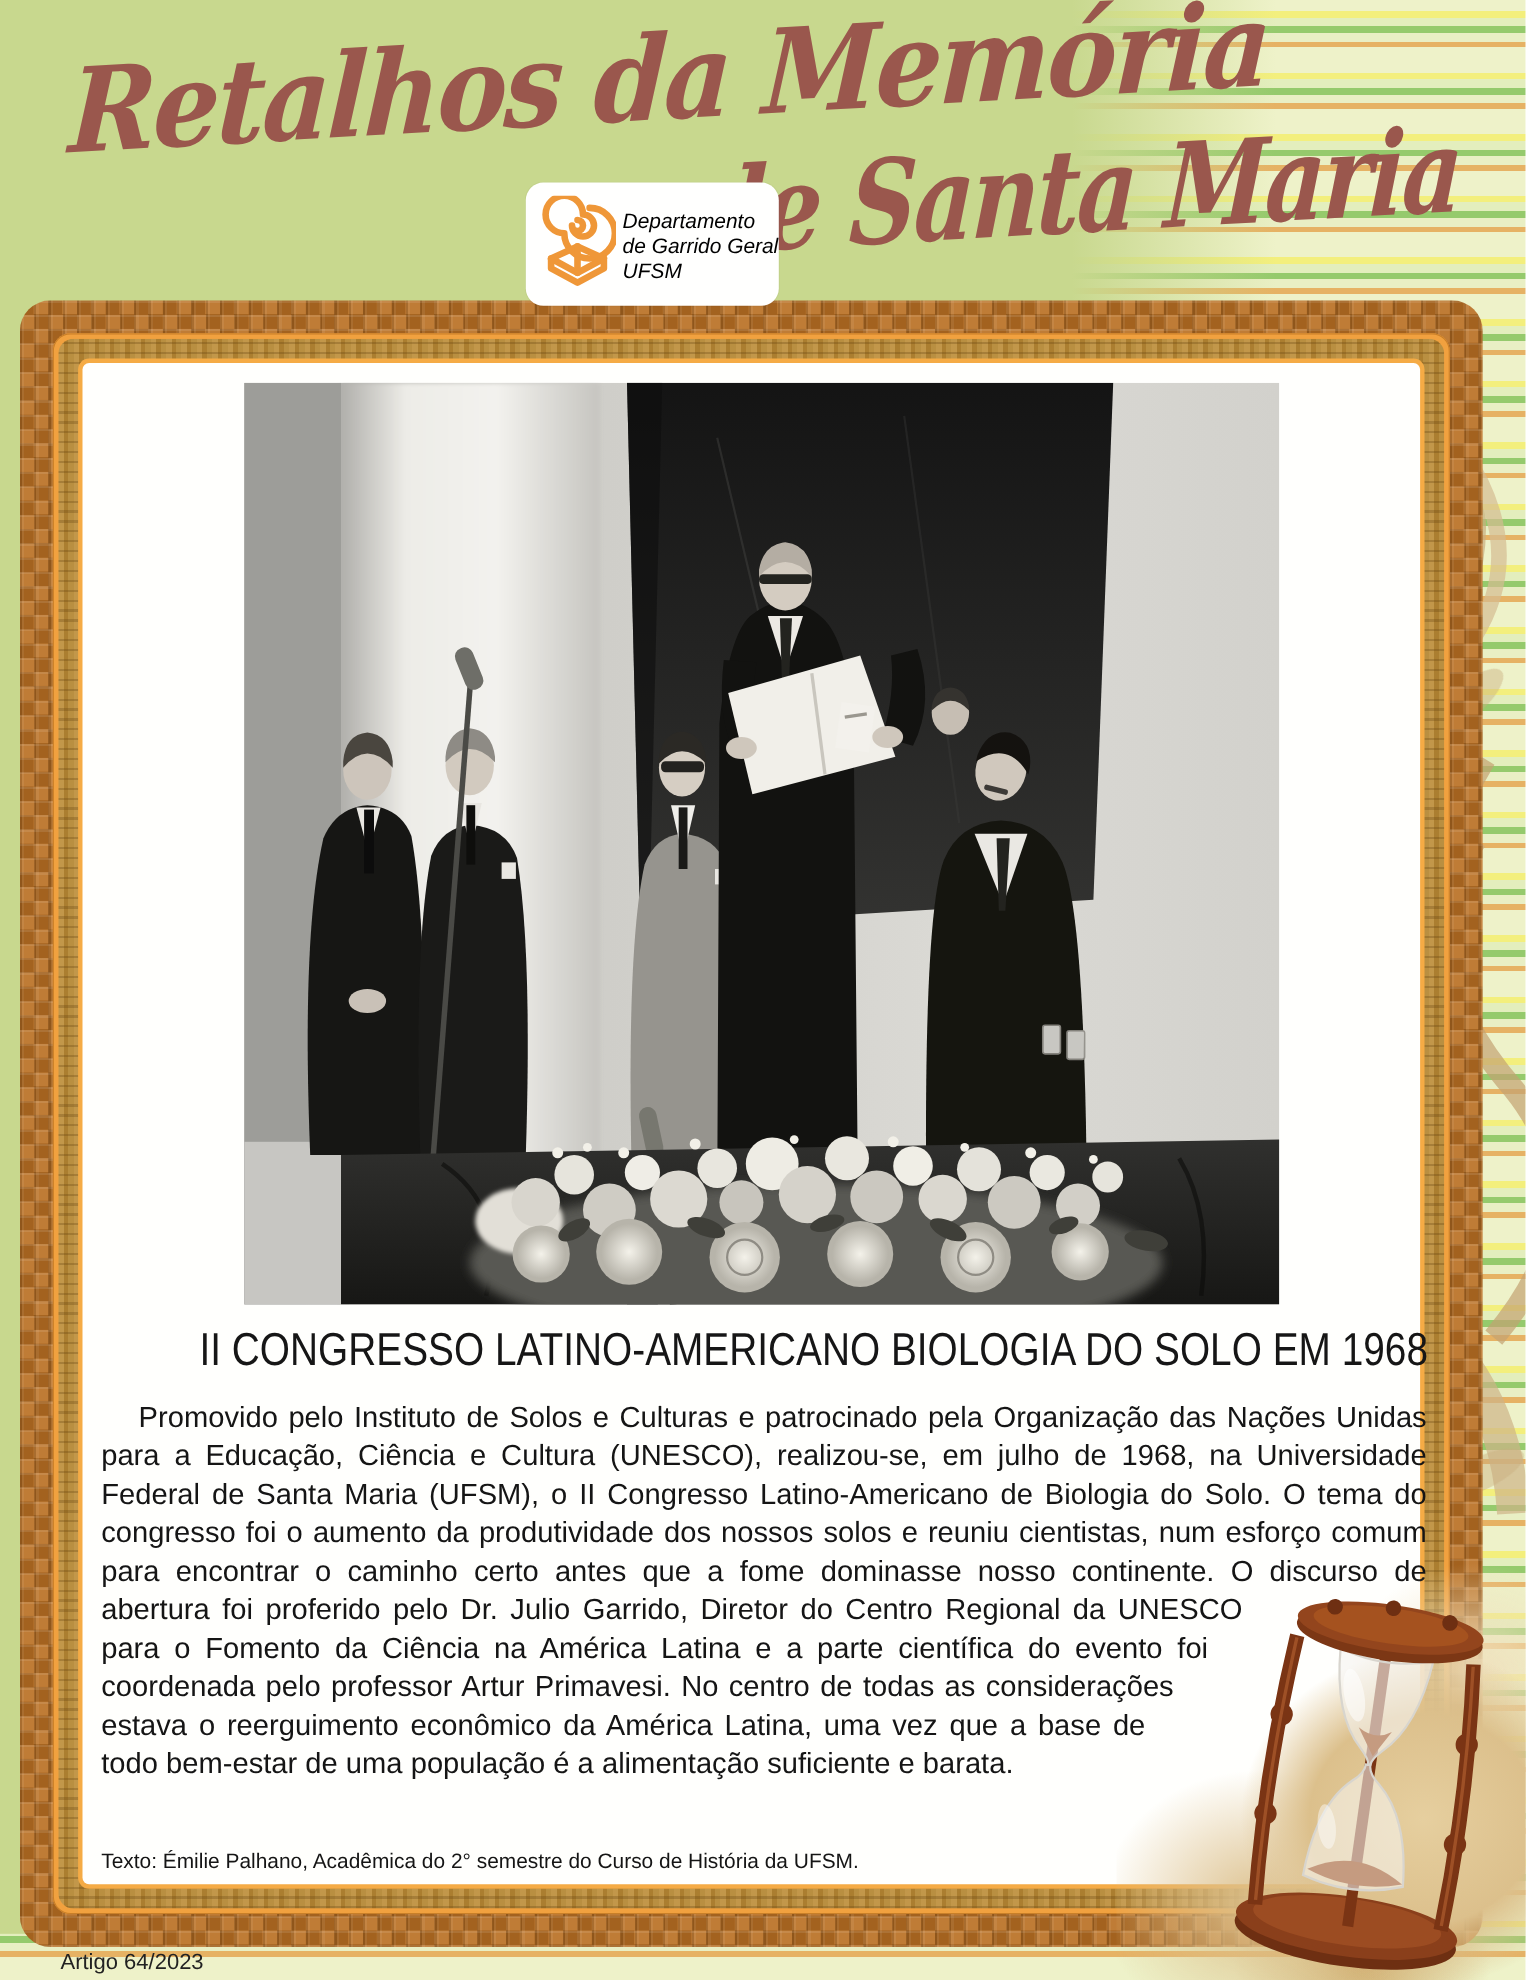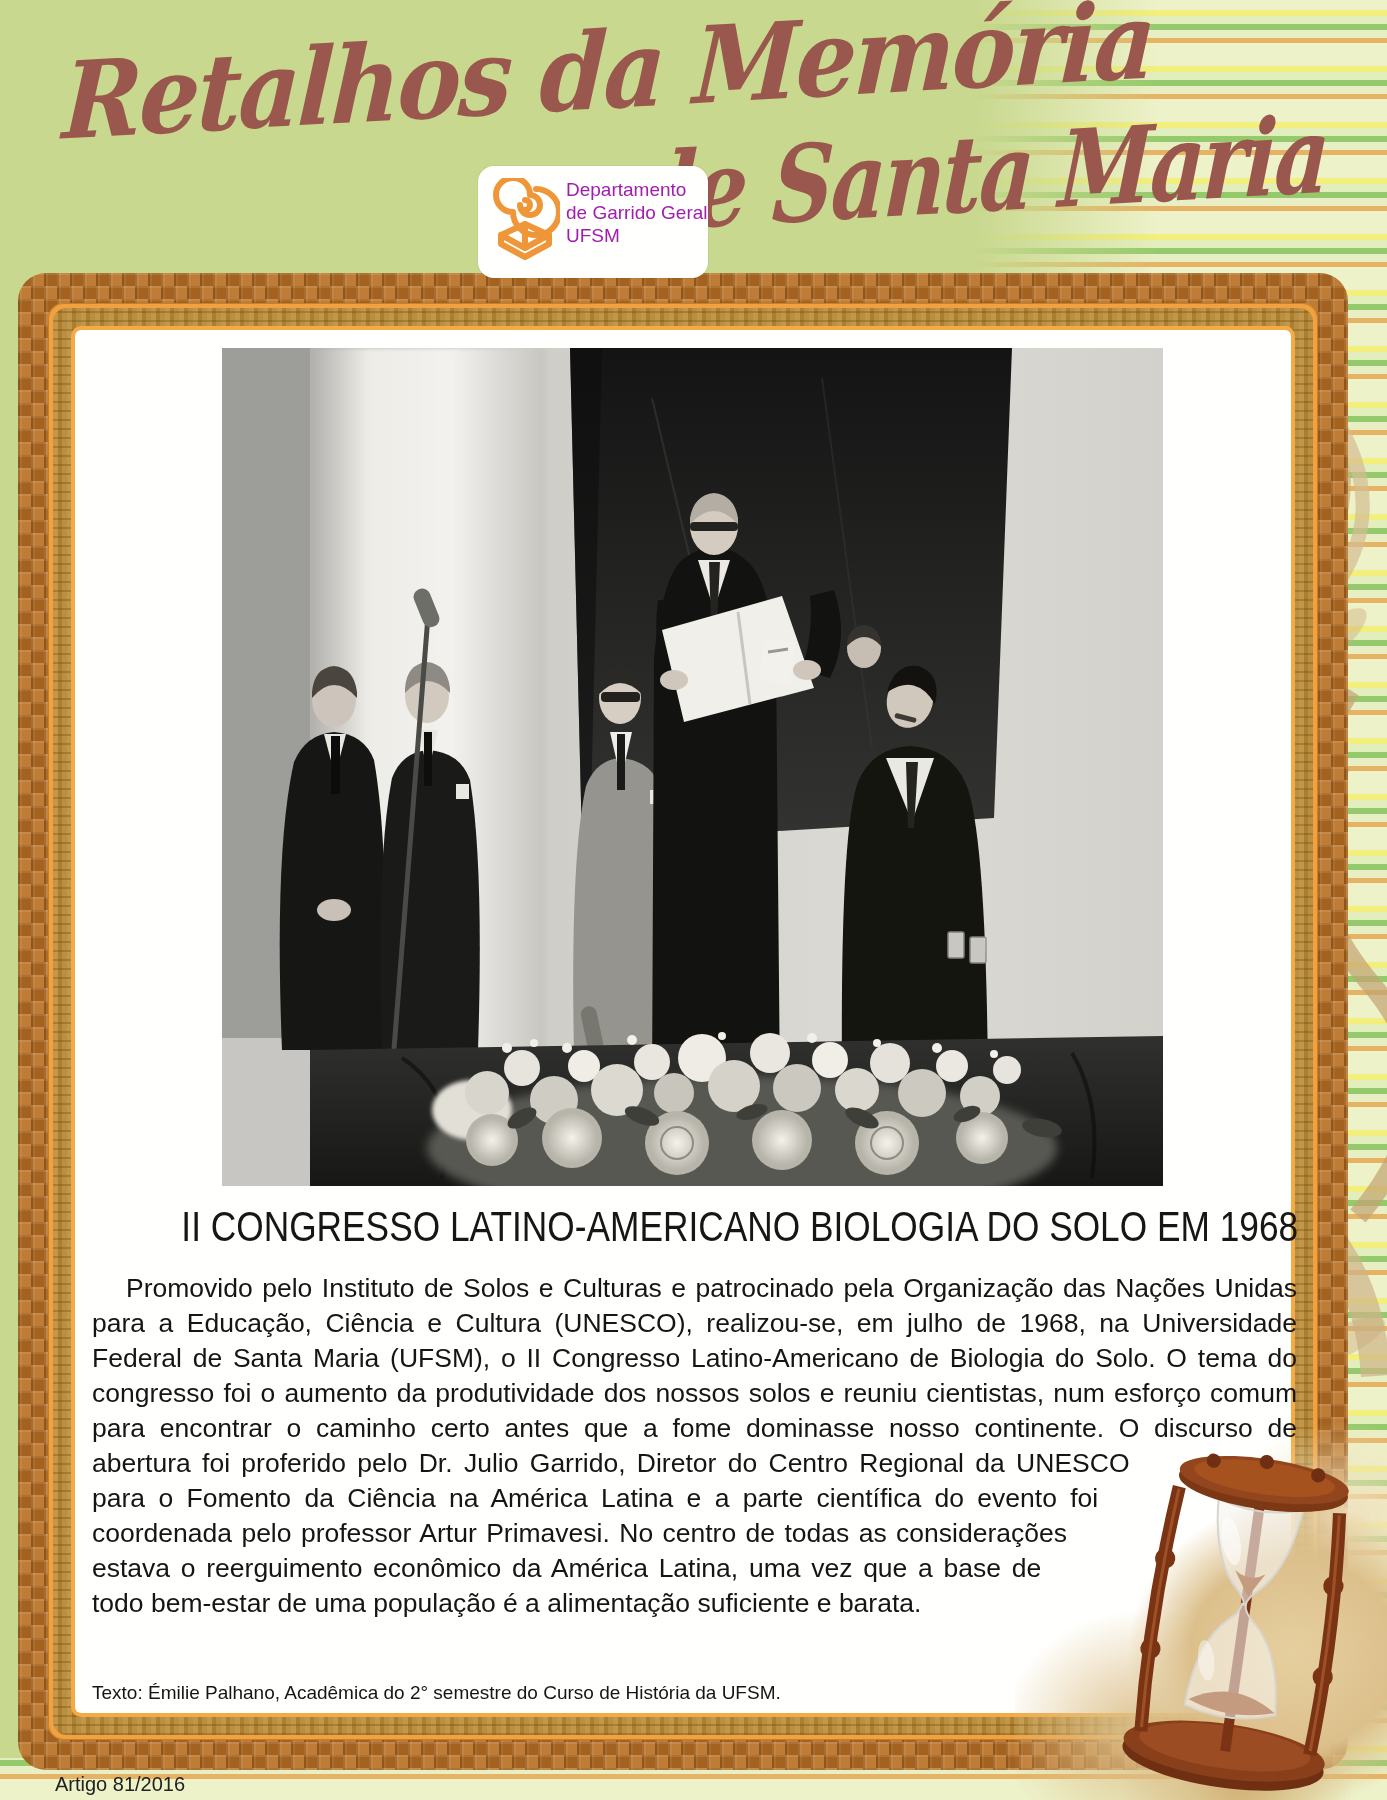--- a/index.html
+++ b/index.html
@@ -11,21 +11,21 @@
   .flourish{position:absolute;left:1120px;top:260px;width:267px;height:1230px;z-index:1;}
   
   .script{position:absolute;z-index:3;color:#9a574d;font-family:"DejaVu Serif",serif;
     font-style:italic;font-weight:bold;white-space:nowrap;letter-spacing:-3px;line-height:1;}
   .script1{left:66px;top:48px;font-size:106px;transform:rotate(-3.2deg) skewX(-6deg) scaleX(.9);transform-origin:left top;}
   .script2{left:640px;top:140px;font-size:106px;transform:rotate(-3.2deg) skewX(-6deg) scaleX(.8);transform-origin:left top;}
   
   .logo{position:absolute;left:478px;top:166px;width:230px;height:112px;z-index:4;
     background:#fffffe;border-radius:16px;box-shadow:0 0 0 1px rgba(0,0,0,.03);}
   .logo svg{position:absolute;left:12px;top:12px;}
-  .logotext{position:absolute;left:88px;top:12px;font-size:19px;line-height:23px;color:#a21caf;}
+  .logotext{position:absolute;left:88px;top:24px;font-size:19px;line-height:23px;color:#000000;font-style:italic;}
   
   .frame{position:absolute;left:18px;top:273px;width:1330px;height:1497px;z-index:2;border-radius:28px;
     background:
       repeating-linear-gradient(0deg,rgba(255,255,255,.10) 0 2px,rgba(0,0,0,0) 2px 13px),
       repeating-linear-gradient(90deg,rgba(0,0,0,.12) 0 2px,rgba(255,255,255,.07) 2px 4px,rgba(0,0,0,0) 4px 13px),
       repeating-conic-gradient(#bf7c36 0% 25%,#a3621f 25% 50%) 0 0 / 26px 26px;}
   .f-orange-outer{position:absolute;inset:30px;border-radius:16px;background:#f1a13f;
     box-shadow:inset 0 0 0 1px #c97f28;}
   .f-woven{position:absolute;inset:35px;border-radius:14px;
     background:
@@ -305,14 +305,14 @@
     <ellipse cx="88" cy="94" rx="9" ry="24" fill="rgba(255,255,255,.55)" transform="rotate(-18 88 94)"></ellipse>
     <ellipse cx="80" cy="214" rx="8" ry="20" fill="rgba(255,255,255,.45)" transform="rotate(-14 80 214)"></ellipse>
     <ellipse cx="112" cy="36" rx="84" ry="23" fill="#7c3715"></ellipse>
     <ellipse cx="112" cy="30" rx="84" ry="21" fill="#93451d"></ellipse>
     <ellipse cx="112" cy="28" rx="70" ry="16" fill="#a5521f"></ellipse>
     <circle cx="60" cy="18" r="7" fill="#6e2f12"></circle>
       <circle cx="112" cy="12" r="7" fill="#6e2f12"></circle>
       <circle cx="164" cy="18" r="7" fill="#6e2f12"></circle>
   </svg>
 
-  <div class="footer-num">Artigo 81/2016</div>
+  <div class="footer-num">Artigo 64/2023</div>
 </div>
 
 </body></html>

